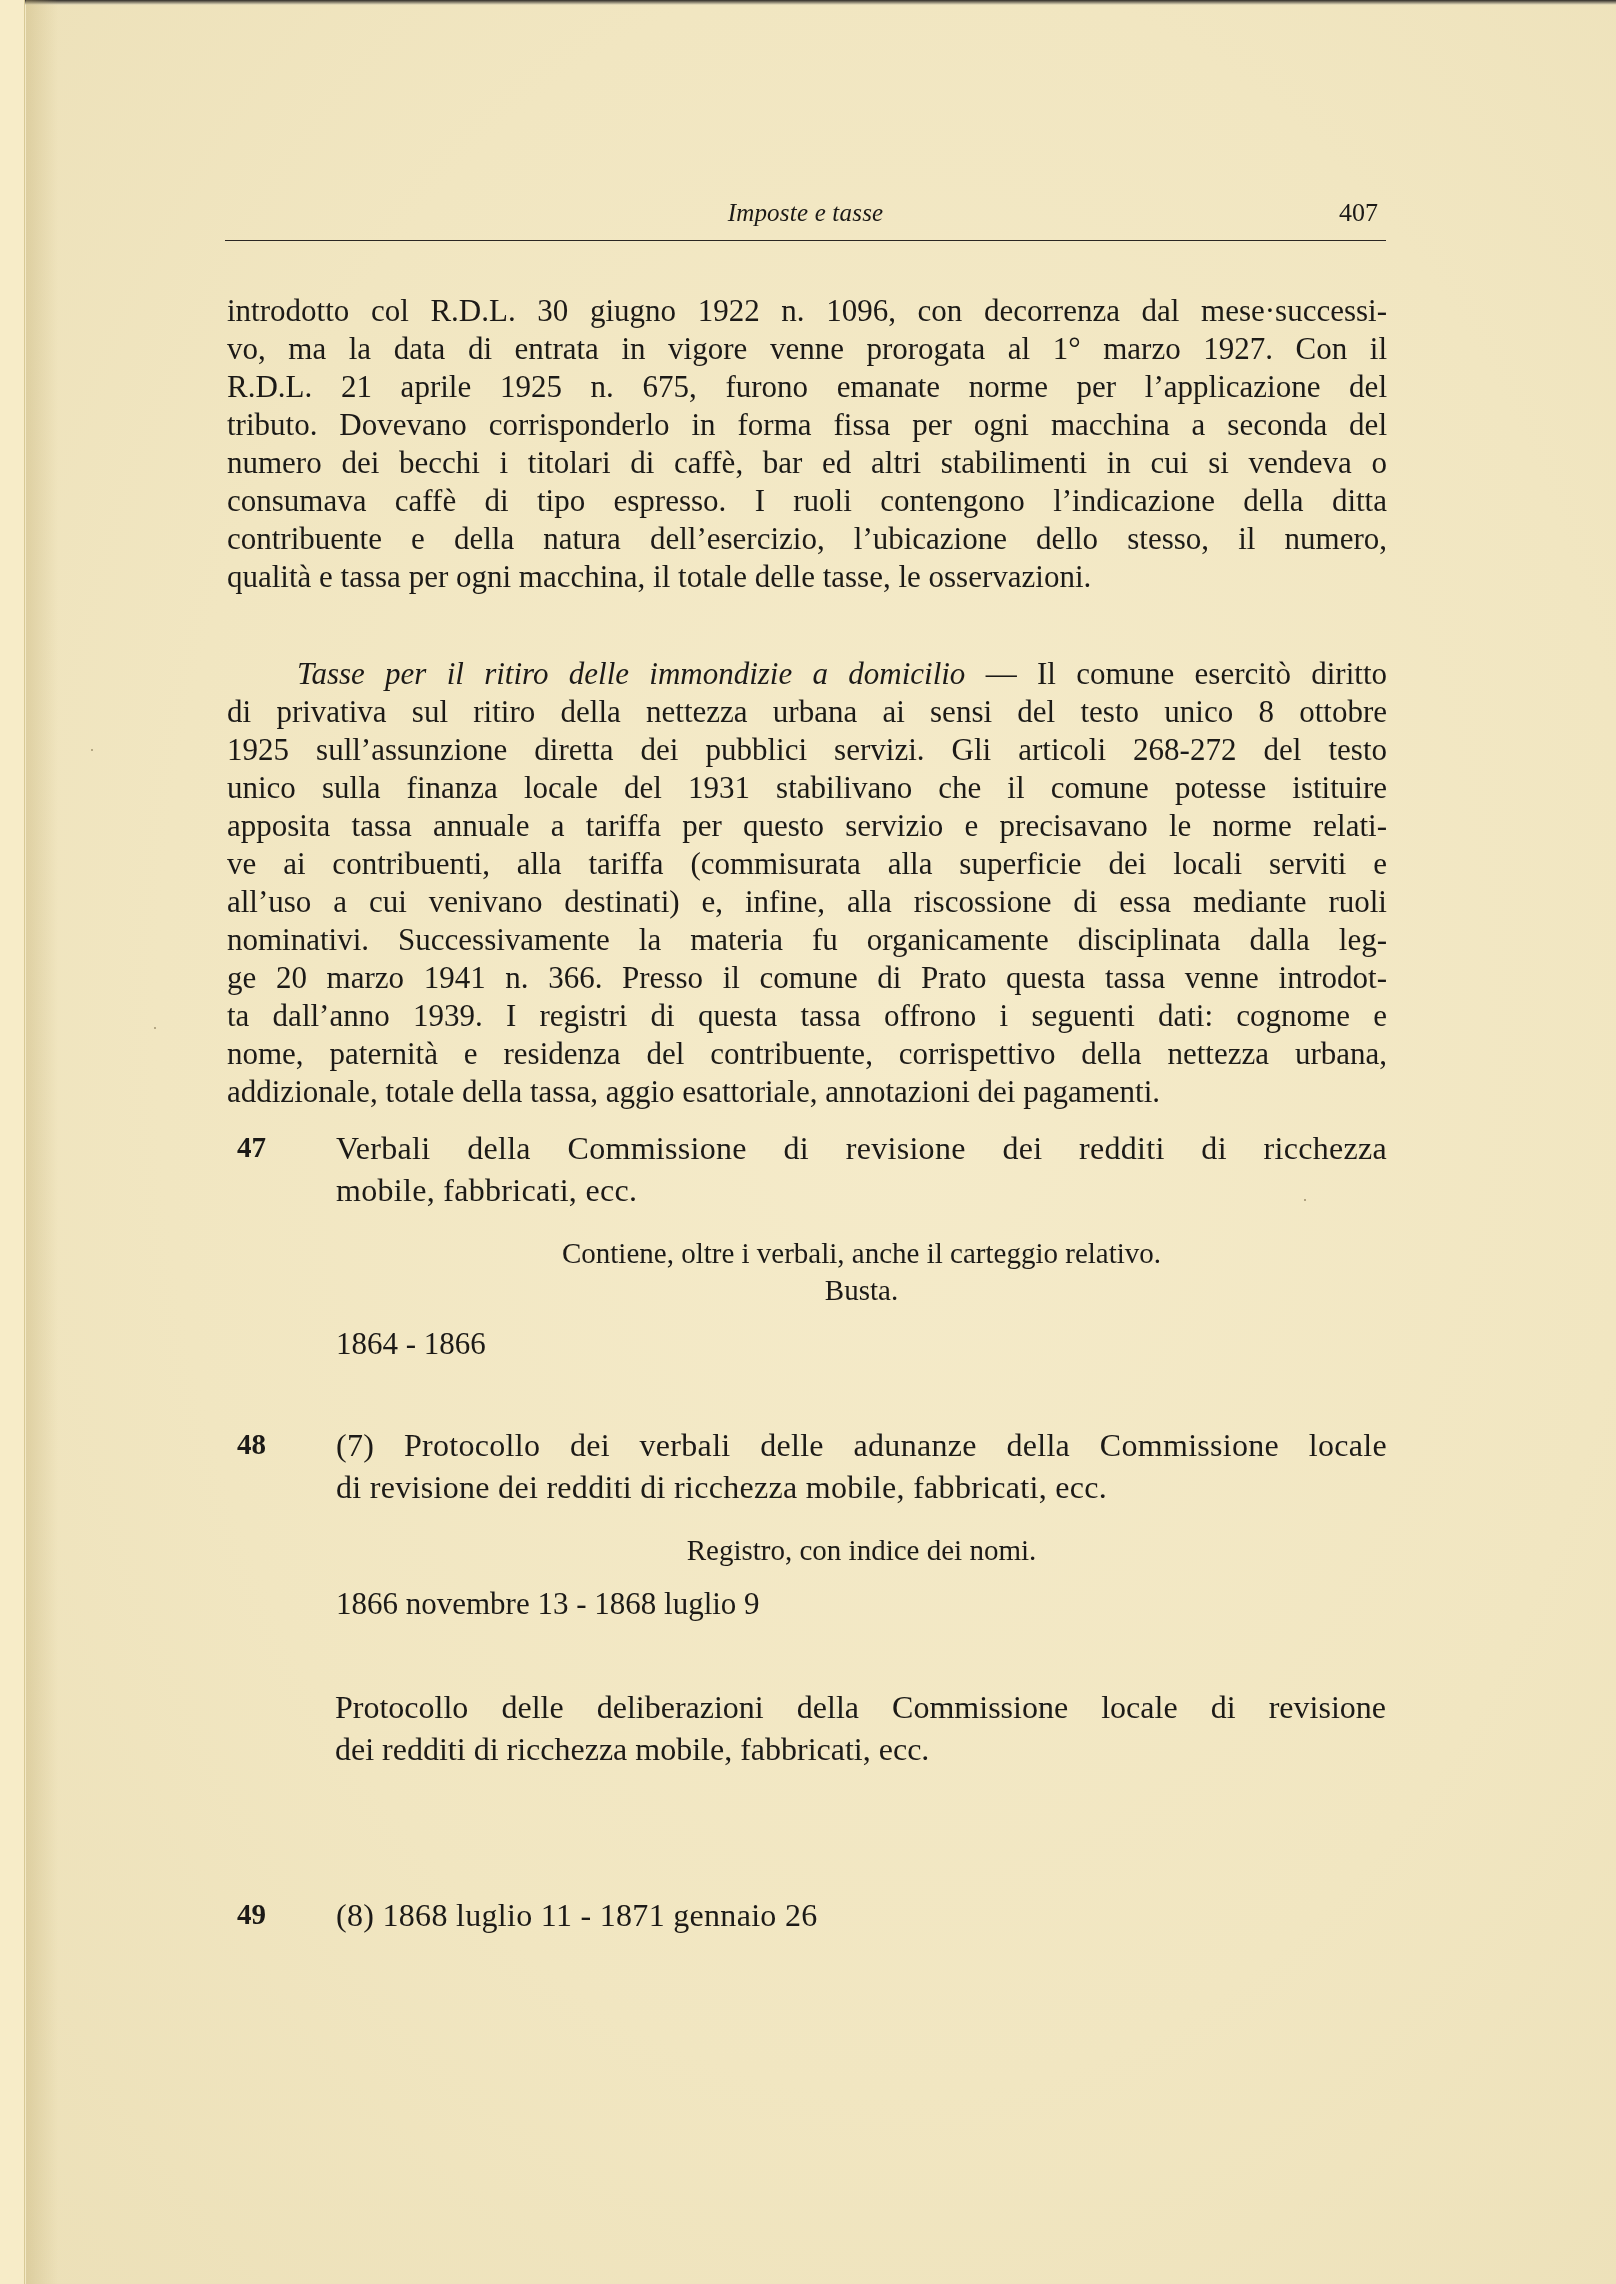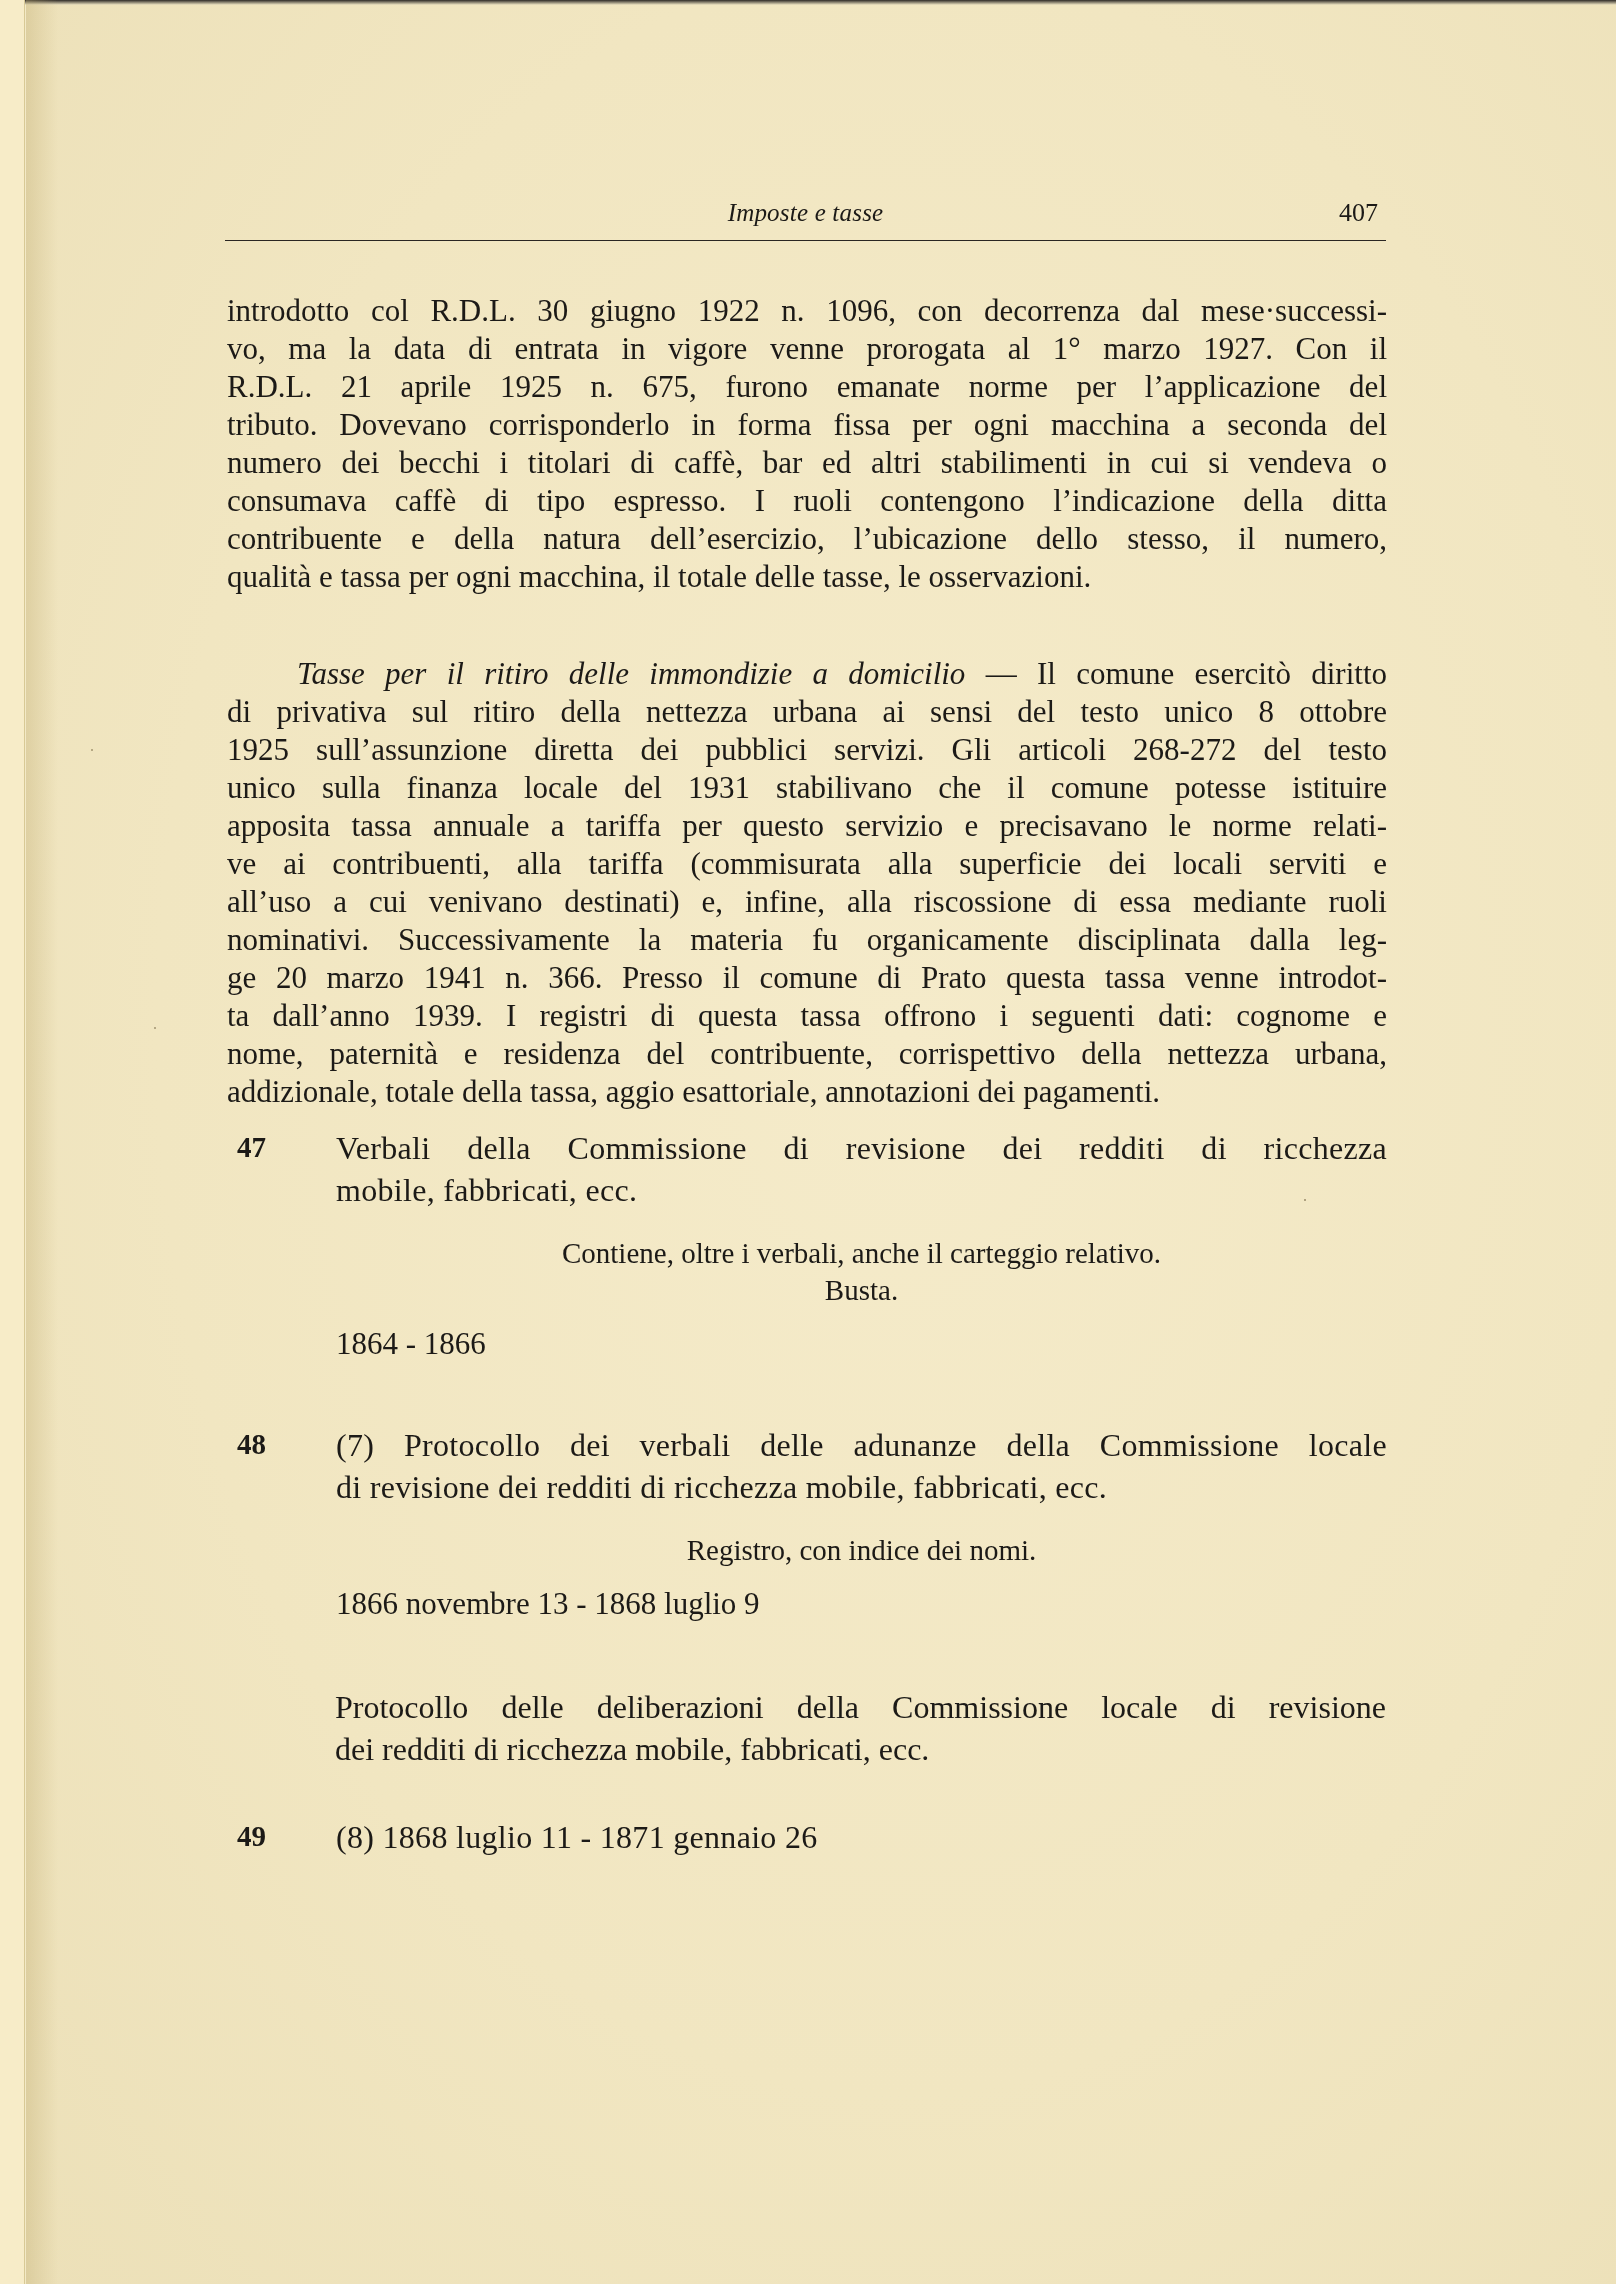--- a/index.html
+++ b/index.html
@@ -147,21 +147,21 @@
     line-height: 42px;
   }
   .series-heading .line {
     display: block;
     white-space: nowrap;
     text-align: justify;
     text-align-last: justify;
   }
   .series-heading .line.last { text-align-last: left; }
 
-  .e49 { top: 1816px; }
+  .e49 { top: 1894px; }
   .e49 .entry-title { font-size: 32px; }
 
   .speck {
     position: absolute;
     width: 2.4px; height: 2.4px;
     border-radius: 50%;
     background: #6b5c3a;
     opacity: 0.6;
   }
 </style>

